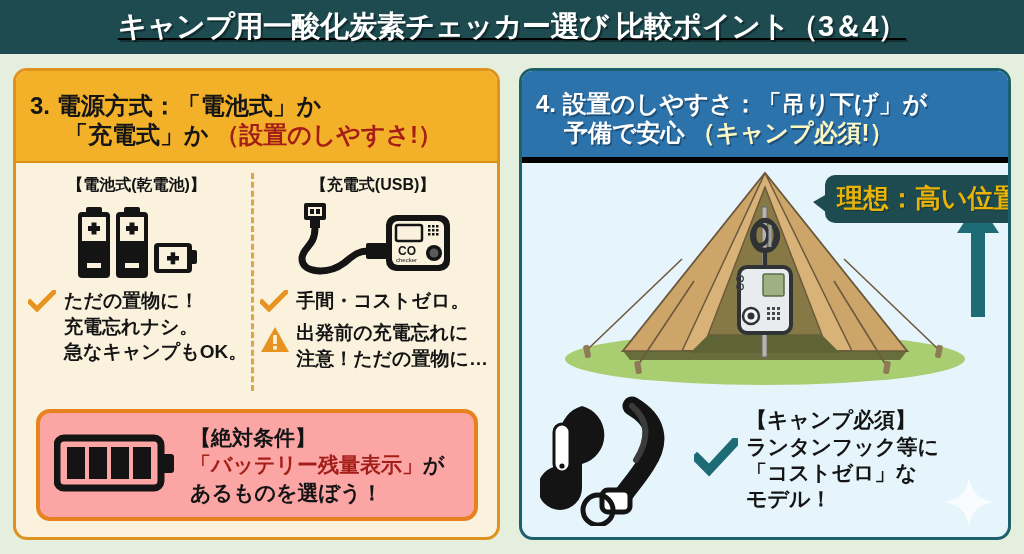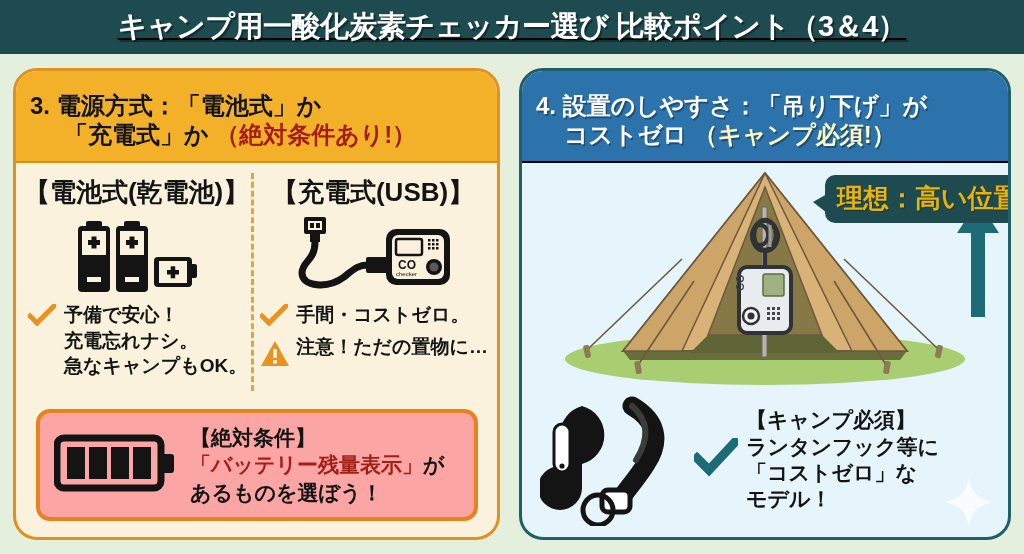--- a/index.html
+++ b/index.html
@@ -19,21 +19,21 @@
   .header-title {
     color: #ffffff;
     font-size: 29px;
     font-weight: bold;
     letter-spacing: -0.5px;
     white-space: nowrap;
     text-shadow: 2px 2px 0 rgba(0,0,0,.35);
   }
 
   
-  .panel { position: absolute; border-radius: 24px; overflow: hidden; }
+  .panel { position: absolute; border-radius: 14px; overflow: hidden; }
 
   .panel-left {
     left: 13px; top: 68px; width: 487px; height: 472px;
     background: #faf2dd;
     border: 3px solid #e0921e;
   }
   .panel-right {
     left: 519px; top: 68px; width: 492px; height: 472px;
     background: #e6f5fb;
     border: 3px solid #1d5f6b;
@@ -42,21 +42,21 @@
   .panel-head-left {
     background: #f3b129; height: 92px; width: 100%;
     padding: 8px 14px 0 14px;
     display: flex; flex-direction: column; justify-content: center;
     border-bottom: 2px solid #d88f16;
   }
   .panel-head-right {
     background: #2c72ab; height: 92px; width: 100%;
     padding: 8px 14px 0 14px;
     display: flex; flex-direction: column; justify-content: center;
-    border-bottom: 2px solid #000000;
+    border-bottom: 6px solid #000000;
   }
   .head-line {
     font-size: 24px; font-weight: bold; line-height: 1.22;
     white-space: nowrap;
   }
   .panel-head-left .head-line { color: #151515; }
   .panel-head-left .head-line.indent { padding-left: 34px; }
   .panel-head-right .head-line {
     color: #ffffff;
     text-shadow: 1.5px 1.5px 0 rgba(0,0,0,.3);
@@ -72,21 +72,21 @@
     display: flex; width: 100%; height: 228px;
     padding: 10px 6px 0 6px;
   }
   .col {
     flex: 1 1 50%;
     display: flex; flex-direction: column; align-items: center;
     position: relative;
   }
   .col-left { border-right: 3px dashed #dba64a; }
   .col-title {
-    font-size: 26px; font-weight: bold; color: #141414;
+    font-size: 16px; font-weight: bold; color: #141414;
     white-space: nowrap; margin-top: 2px;
   }
   .col-art {
     height: 92px; display: flex; align-items: center; justify-content: center;
     width: 100%;
   }
   .bullets { width: 100%; padding: 0 4px 0 6px; }
   .bullet-row { display: flex; align-items: flex-start; gap: 6px; }
   .bullet-mark { width: 30px; flex: 0 0 30px; padding-top: 2px; }
   .bullet-lines { font-size: 19px; font-weight: bold; color: #141414; line-height: 1.35; }
@@ -140,21 +140,21 @@
 <body>
 
 <div class="header">
   <div class="header-title">キャンプ用一酸化炭素チェッカー選び 比較ポイント（3＆4）</div>
 </div>
 
 <div class="panel panel-left">
 
   <div class="panel-head-left">
     <div class="head-line">3. 電源方式：「電池式」か</div>
-    <div class="head-line indent"><span>「充電式」か </span><span class="accent-red">（絶対条件あり!）</span></div>
+    <div class="head-line indent"><span>「充電式」か </span><span class="accent-red">（設置のしやすさ!）</span></div>
   </div>
 
   <div class="left-body">
 
     <div class="col-wrap">
 
       <div class="col col-left">
         <div class="col-title">【電池式(乾電池)】</div>
         <div class="col-art">
           <svg width="126" height="82" viewBox="0 0 126 82">
@@ -181,21 +181,21 @@
           </svg>
         </div>
         <div class="bullets">
           <div class="bullet-row">
             <div class="bullet-mark">
               <svg width="28" height="24" viewBox="0 0 28 24">
                   <path d="M2 12 L9 19 L26 2" stroke="#e8921f" stroke-width="5" fill="none" stroke-linecap="square"></path>
                 </svg>
             </div>
             <div class="bullet-lines">
-              <div class="l">予備で安心！</div>
+              <div class="l">ただの置物に！</div>
               <div class="l">充電忘れナシ。</div>
               <div class="l">急なキャンプもOK。</div>
             </div>
           </div>
         </div>
       </div>
 
       <div class="col">
         <div class="col-title">【充電式(USB)】</div>
         <div class="col-art">
@@ -244,20 +244,21 @@
           </div>
           <div class="bullet-row" style="margin-top:2px;">
             <div class="bullet-mark" style="padding-top:6px;">
               <svg width="30" height="27" viewBox="0 0 30 27">
                   <path d="M15 1 L29 26 L1 26 Z" fill="#e8921f"></path>
                   <rect x="13.2" y="9" width="3.6" height="9" fill="#faf2dd"></rect>
                   <rect x="13.2" y="20" width="3.6" height="3.6" fill="#faf2dd"></rect>
                 </svg>
             </div>
             <div class="bullet-lines">
+              <div class="l">出発前の充電忘れに</div>
               <div class="l">注意！ただの置物に…</div>
             </div>
           </div>
         </div>
       </div>
     </div>
 
     <div class="note-box">
       <div>
         <svg width="124" height="66" viewBox="0 0 124 66">
@@ -276,21 +277,21 @@
       </div>
     </div>
 
   </div>
 </div>
 
 <div class="panel panel-right">
 
   <div class="panel-head-right">
     <div class="head-line">4. 設置のしやすさ：「吊り下げ」が</div>
-    <div class="head-line indent"><span>コストゼロ </span><span class="accent-yellow">（キャンプ必須!）</span></div>
+    <div class="head-line indent"><span>予備で安心 </span><span class="accent-yellow">（キャンプ必須!）</span></div>
   </div>
 
   <div class="right-body">
 
     <div class="tent-stage">
       <svg width="486" height="228" viewBox="0 0 486 228">
 
         <ellipse cx="243" cy="196" rx="200" ry="26" fill="#a9ce72"></ellipse>
 
         <path d="M243 10 L385 188 L101 188 Z" fill="#d9b277" stroke="#6d5a3e" stroke-width="2"></path>

